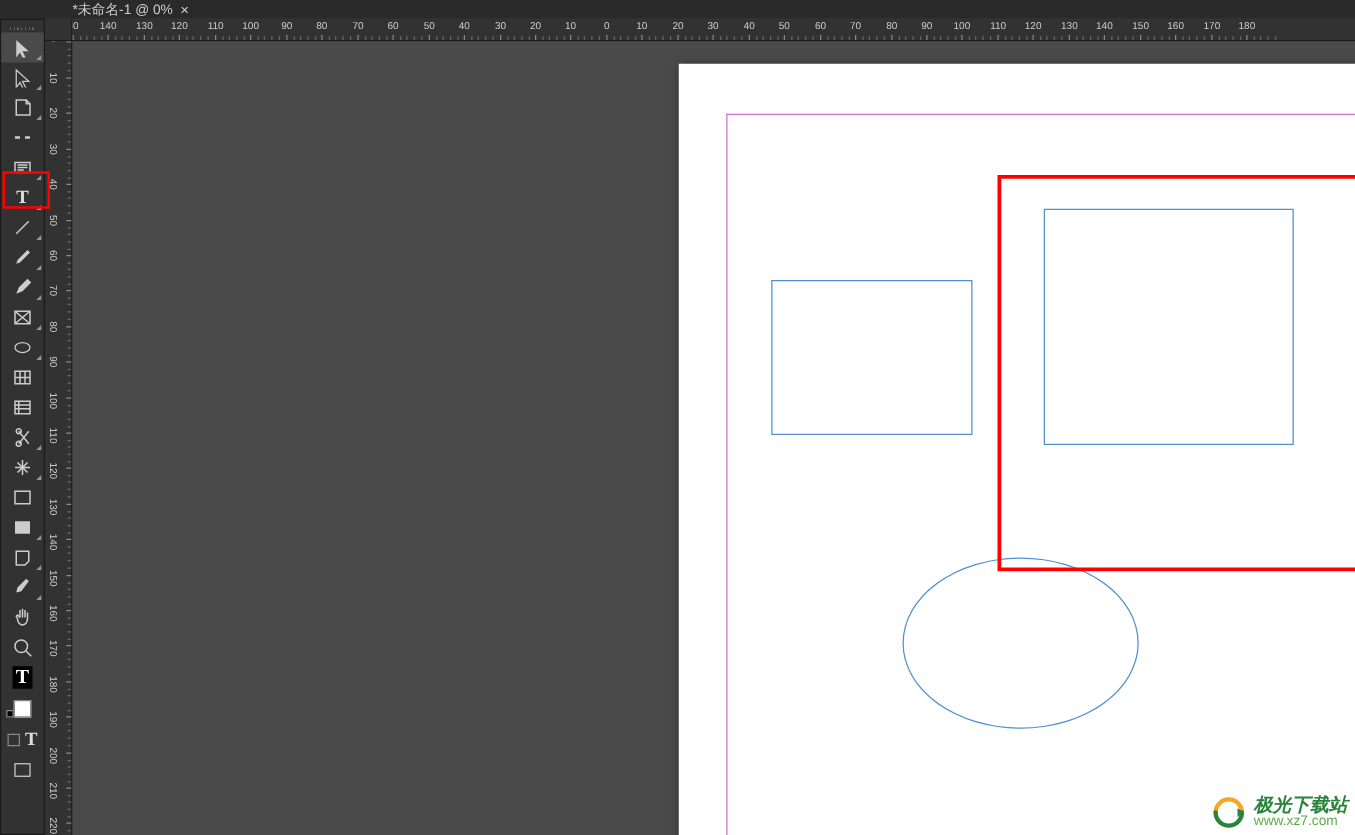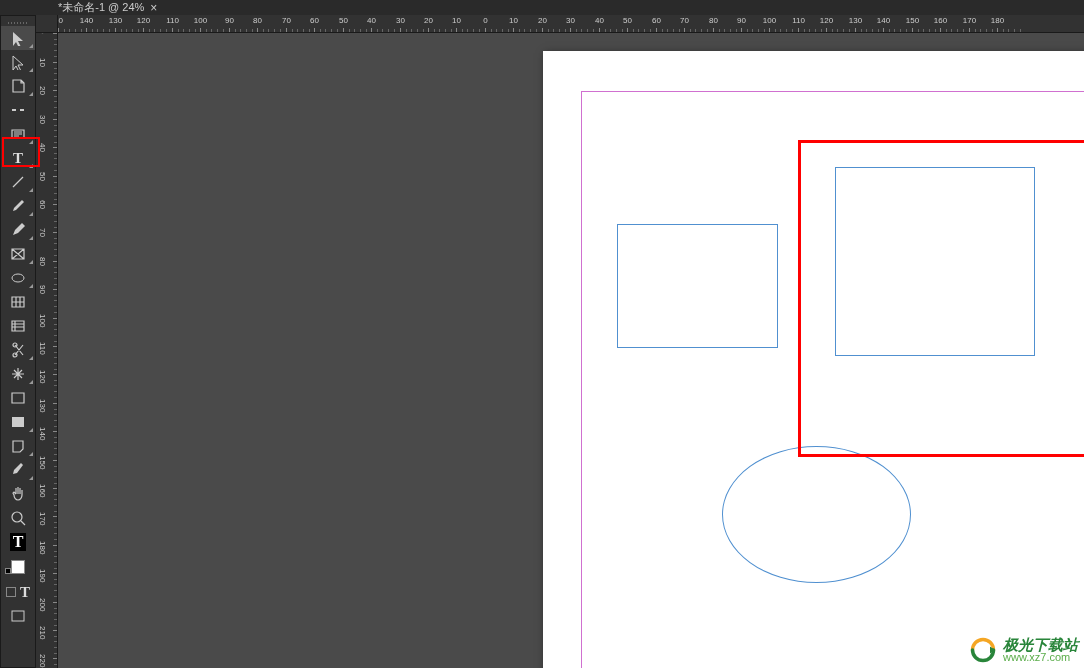--- a/index.html
+++ b/index.html
@@ -265,21 +265,21 @@
 .wm-logo svg { width: 28px; height: 28px; }
 .wm-text { display: flex; flex-direction: column; line-height: 1; }
 .wm-title { font-size: 15px; color: #29853a; font-weight: bold; font-style: italic; }
 .wm-url { font-size: 11px; color: #5aad4a; }
 </style>
 </head>
 <body>
 
 <div class="tab-bar">
   <div class="tab">
-    <span>*未命名-1 @ 24%</span>
+    <span>*未命名-1 @ 0%</span>
     <span class="tab-close">×</span>
   </div>
 </div>
 
 <div class="main-area">
   <div class="toolbar">
     <div class="toolbar-grip"></div>
     <div class="tool-btn corner-mark active">
         <svg viewBox="0 0 16 16">
           <path d="M3 2l0 14 3-4 3 6 2-1-3-6 5 0z" fill="#ccc"></path>

